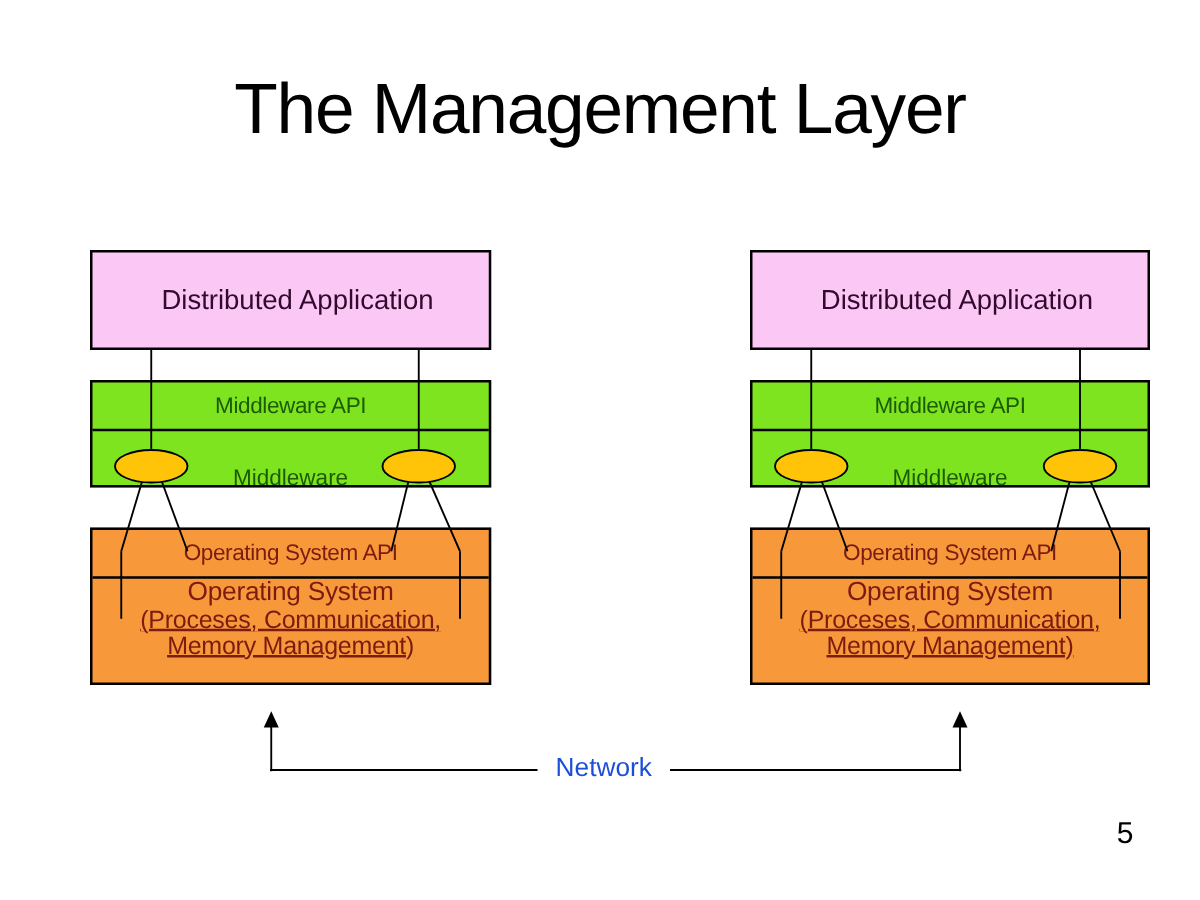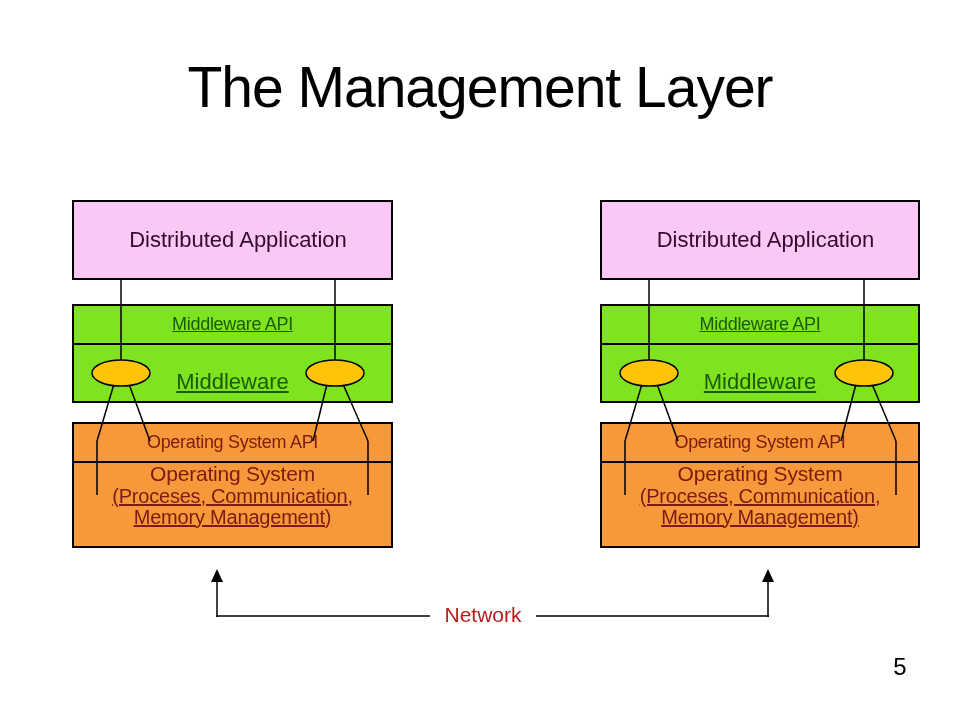--- a/index.html
+++ b/index.html
@@ -21,49 +21,49 @@
     border:2px solid #000;
   }
   .app-box{
     top:200px;height:80px;
     background:var(--application-fill,#fbc8f6);color:var(--application-text,#330a2e);
     display:flex;align-items:center;justify-content:center;
     font-size:22px;
     padding-left:11px;
   }
   .mw-box{
-    top:304px;height:99px;
-    background:var(--middleware-fill,#7ee41f);color:var(--middleware-text,#1d5b02);text-decoration:underline;
+    top:304px;height:86px;
+    background:var(--middleware-fill,#7ee41f);color:var(--middleware-text,#1d5b02);
   }
   .os-box{
     top:422px;height:126px;
     background:var(--os-fill,#f7993b);color:var(--os-text,#7c1b10);
   }
   .strip{
     box-sizing:border-box;height:39px;border-bottom:2px solid #000;
     display:flex;align-items:center;justify-content:center;
     font-size:18px;letter-spacing:-0.3px;
   }
   .mw-main{
     height:74px;display:flex;align-items:center;justify-content:center;
-    font-size:22px;
+    font-size:18px;
   }
   .os-main{
     height:63px;display:flex;flex-direction:column;align-items:center;justify-content:center;
     text-align:center;
   }
   .os-title{font-size:21px;line-height:24px;letter-spacing:-0.2px;}
   .os-sub{font-size:20px;line-height:21px;letter-spacing:-0.2px;text-decoration:underline;}
   .conn{position:absolute;top:0;left:0;pointer-events:none;}
   .conn line{stroke:var(--line-color,#000);stroke-width:1.5;}
   .conn polygon{fill:var(--line-color,#000);}
   .conn ellipse{fill:var(--ellipse-fill,#ffc408);stroke:var(--line-color,#000);stroke-width:1.5;}
   .network-label{
     position:absolute;top:603px;left:425px;width:116px;
-    text-align:center;font-size:21px;color:#b91c1c;white-space:nowrap;
+    text-align:center;font-size:21px;color:#1d4ed8;white-space:nowrap;
   }
   .page-number{
     position:absolute;top:653px;left:880px;width:40px;
     text-align:center;font-size:24px;color:#000;
   }
 </style>
 </head>
 <body>
 
 <div class="title">The Management Layer</div>

